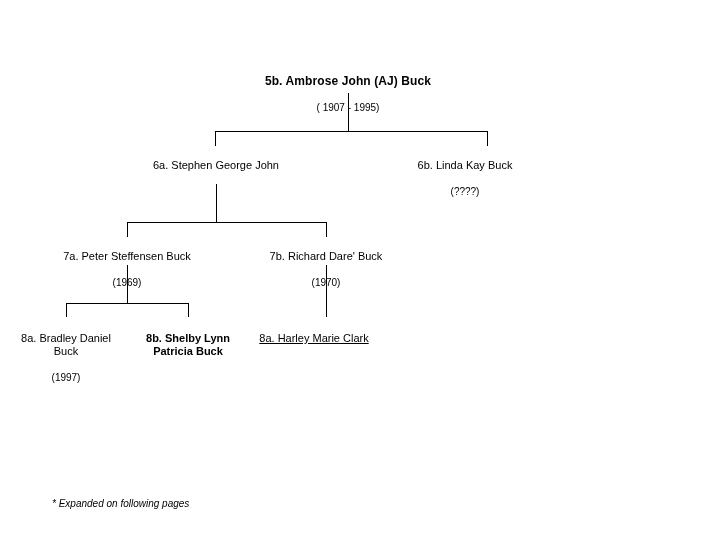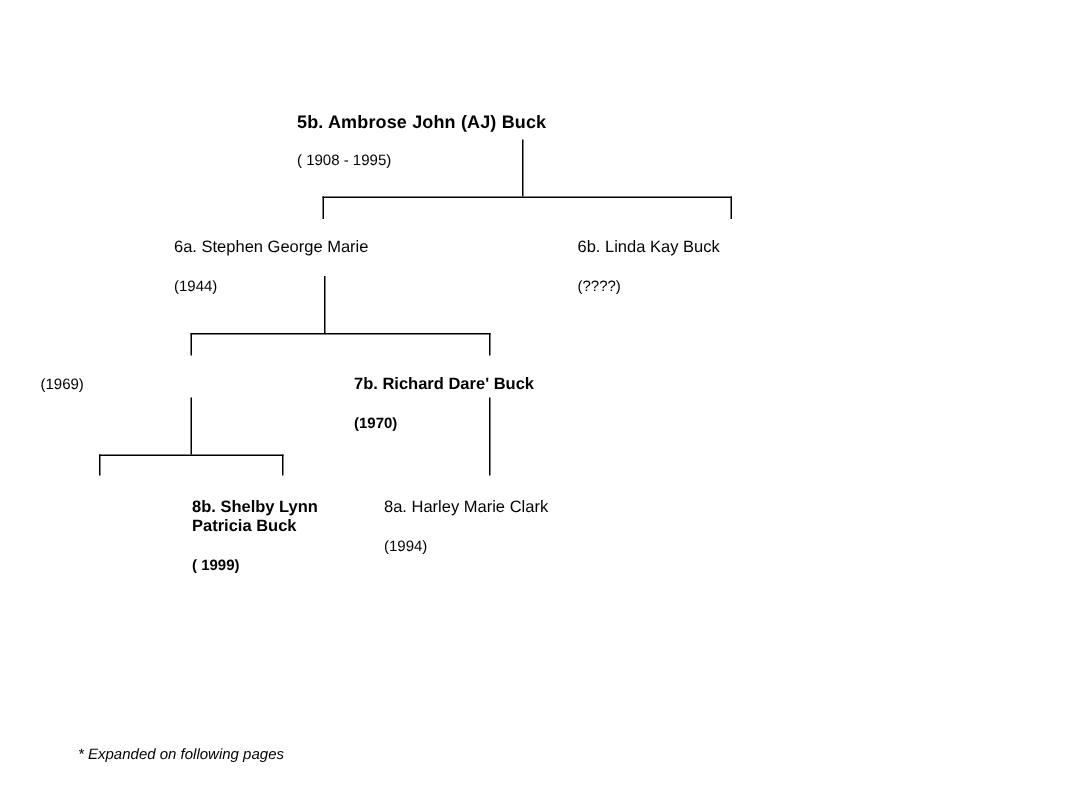--- a/index.html
+++ b/index.html
@@ -13,21 +13,21 @@
     height: 540px;
     background: #ffffff;
     overflow: hidden;
     font-family: "Liberation Sans", sans-serif;
     color: #000000;
   }
 
   
   .node {
     position: absolute;
-    text-align: left;
+    text-align: center;
     line-height: 13px;
     white-space: pre-line;
   }
   .node .name {
     display: block;
     font-size: 11px;
     color: #000000;
   }
   .node .years {
     display: block;
@@ -68,72 +68,75 @@
     text-align: center;
   }
 </style>
 </head>
 <body>
 
 <div id="page">
 
   <div class="node root" style="left:198px; top:62px; width:300px;">
     <span class="name">5b. Ambrose John (AJ) Buck</span>
-    <span class="years">( 1908  -  1995)</span>
+    <span class="years">( 1907  -  1995)</span>
   </div>
 
   <div class="vline" style="left:348px; top:93px; height:38px;"></div>
 
   <div class="hline" style="left:215px; top:131px; width:273px;"></div>
 
   <div class="vline" style="left:215px; top:131px; height:15px;"></div>
   <div class="vline" style="left:487px; top:131px; height:15px;"></div>
 
   <div class="node" style="left:116px; top:146px; width:200px;">
-    <span class="name">6a. Stephen George Marie</span>
-    <span class="years">(1944)</span>
+    <span class="name">6a. Stephen George John</span>
   </div>
 
   <div class="node" style="left:385px; top:146px; width:160px;">
     <span class="name">6b. Linda Kay Buck</span>
     <span class="years">(????)</span>
   </div>
 
   <div class="vline" style="left:216px; top:184px; height:38px;"></div>
 
   <div class="hline" style="left:127px; top:222px; width:200px;"></div>
 
   <div class="vline" style="left:127px; top:222px; height:15px;"></div>
   <div class="vline" style="left:326px; top:222px; height:15px;"></div>
 
   <div class="node" style="left:27px; top:237px; width:200px;">
+    <span class="name">7a. Peter Steffensen Buck</span>
     <span class="years">(1969)</span>
   </div>
 
-  <div class="node" style="left:236px; top:237px; width:180px;font-weight:bold;">
+  <div class="node" style="left:236px; top:237px; width:180px;">
     <span class="name">7b. Richard Dare' Buck</span>
     <span class="years">(1970)</span>
   </div>
 
   <div class="vline" style="left:127px; top:265px; height:38px;"></div>
 
   <div class="hline" style="left:66px; top:303px; width:123px;"></div>
 
   <div class="vline" style="left:66px; top:303px; height:14px;"></div>
   <div class="vline" style="left:188px; top:303px; height:14px;"></div>
 
   <div class="vline" style="left:326px; top:265px; height:52px;"></div>
 
+  <div class="node" style="left:6px; top:319px; width:120px;">
+    <span class="name">8a. Bradley Daniel
+Buck</span>
+    <span class="years">(1997)</span>
+  </div>
 
   <div class="node" style="left:128px; top:319px; width:120px;font-weight:bold;">
     <span class="name">8b. Shelby Lynn
 Patricia Buck</span>
-    <span class="years">( 1999)</span>
   </div>
 
-  <div class="node" style="left:256px; top:319px; width:140px;">
+  <div class="node" style="left:244px; top:319px; width:140px;text-decoration:underline;">
     <span class="name">8a. Harley Marie Clark</span>
-    <span class="years">(1994)</span>
   </div>
 
   <div class="footnote" style="left:52px; top:498px;">* Expanded on following pages</div>
 
 </div>
 
 </body></html>

